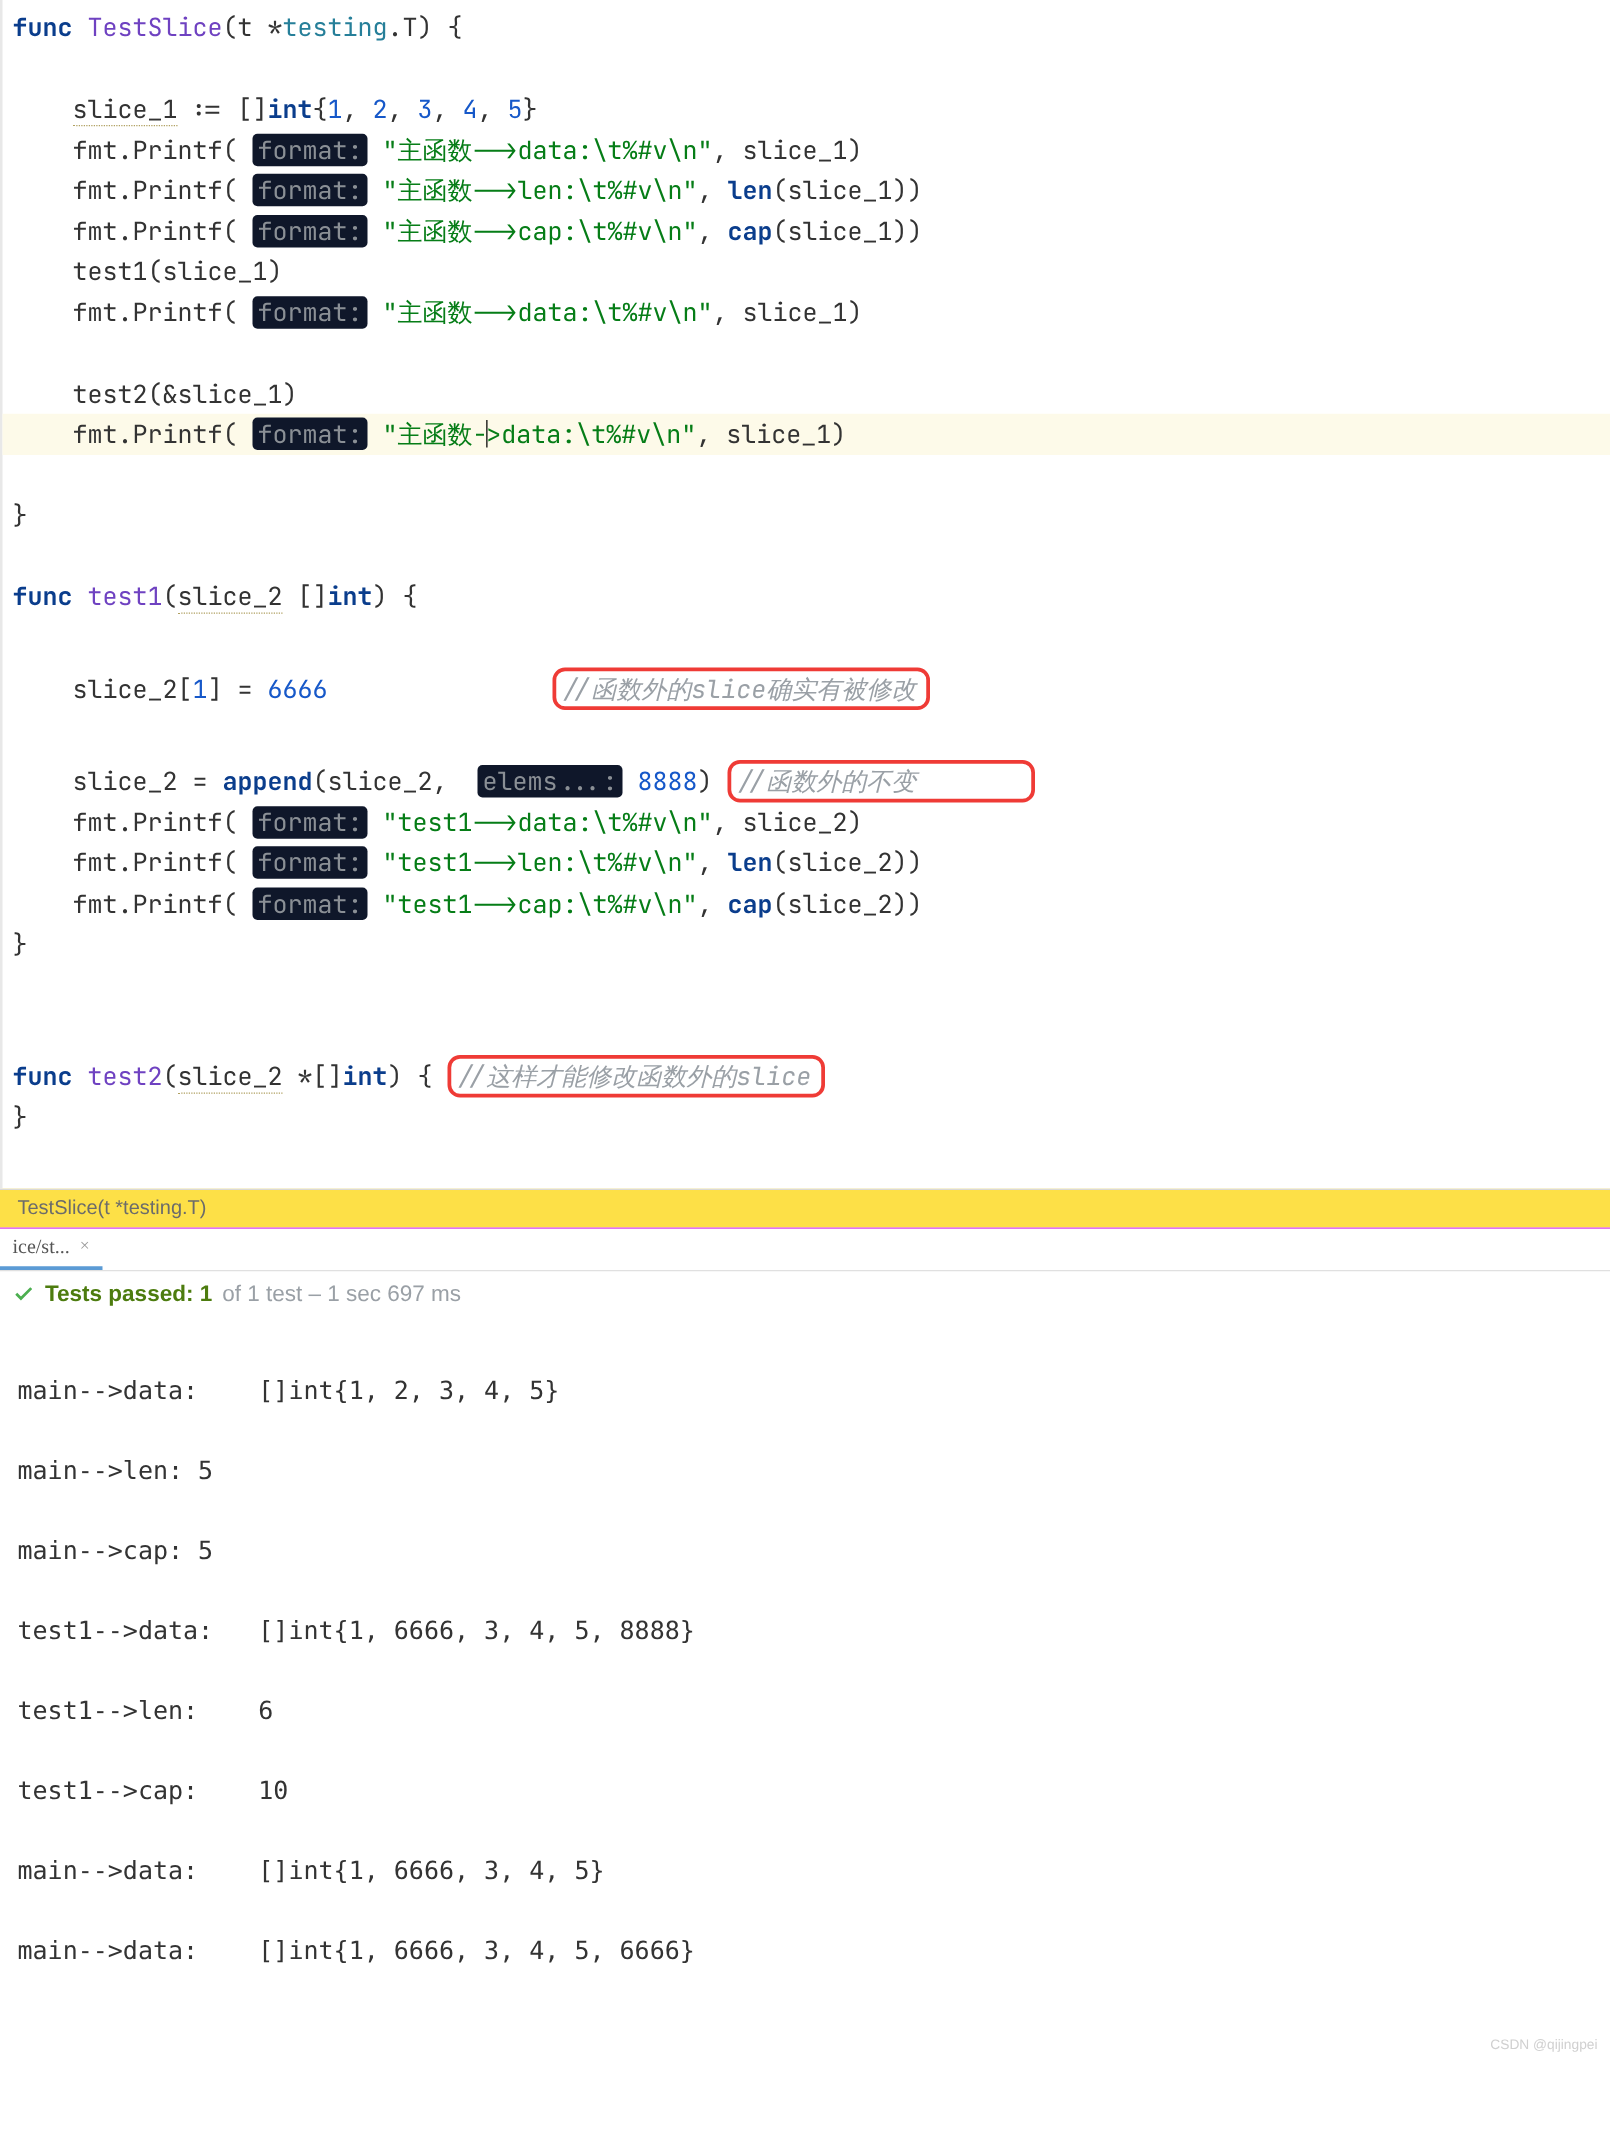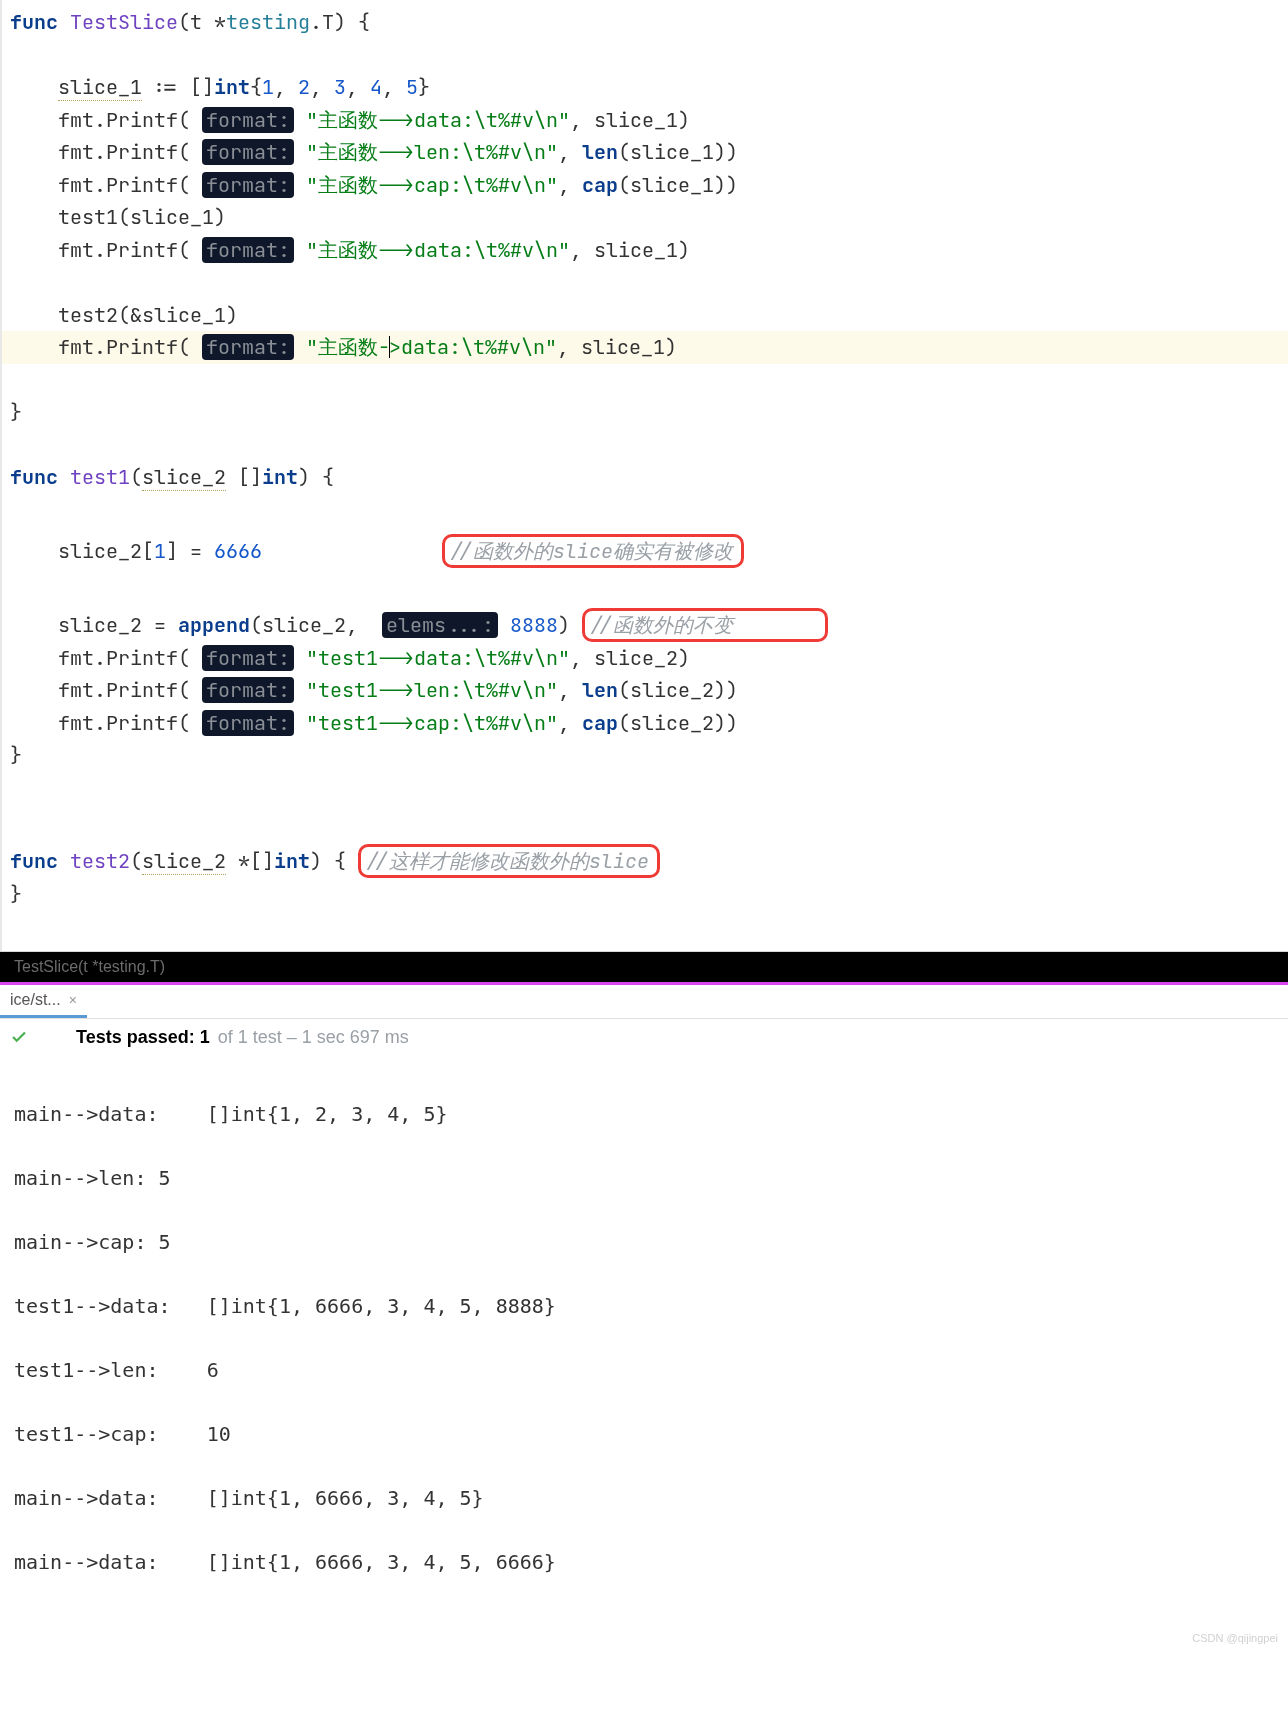--- a/index.html
+++ b/index.html
@@ -39,30 +39,30 @@
     border: 3px solid #ef3b36;
     border-radius: 10px;
     padding: 1px 8px 1px 4px;
     display: inline-block;
     line-height: 26px;
     margin-top: 40px;
   }
 
   .breadcrumb {
     border-top: 1px solid #d8d8d8;
-    background: #000000;
+    background: #fde047;
     padding: 6px 14px;
     font-family: -apple-system, "Segoe UI", sans-serif;
     font-size: 16px;
     color: #6b6b6b;
   }
   .tabs {
-    border-top: 3px solid #d946ef;
+    border-top: 1px solid #d946ef;
     display: flex;
-    font-family: Liberation Sans, sans-serif;
+    font-family: Liberation Serif, serif;
     font-size: 16px;
     align-items: flex-end;
   }
   .tab {
     padding: 6px 10px;
     color: #555;
     border-bottom: 3px solid #5b9bd5;
     display: flex;
     align-items: center;
     gap: 8px;
@@ -75,21 +75,21 @@
     font-size: 18px;
     display: flex;
     align-items: center;
     gap: 8px;
   }
   .check-icon {
     width: 18px; height: 18px;
     display: inline-block;
   }
   .check-icon svg { width: 100%; height: 100%; }
-  .test-status .passed { color: #000000; font-weight: 600; margin-left: 40px; }
+  .test-status .passed { color: #4d7c0f; font-weight: 600; }
   .test-status .rest { color: #9aa0a6; }
   .console {
     padding: 10px 14px 40px 14px;
     font-family: "Menlo","Consolas",monospace;
     font-size: 20px;
     line-height: 32px;
     white-space: pre;
     color: #333;
   }
   .watermark {

